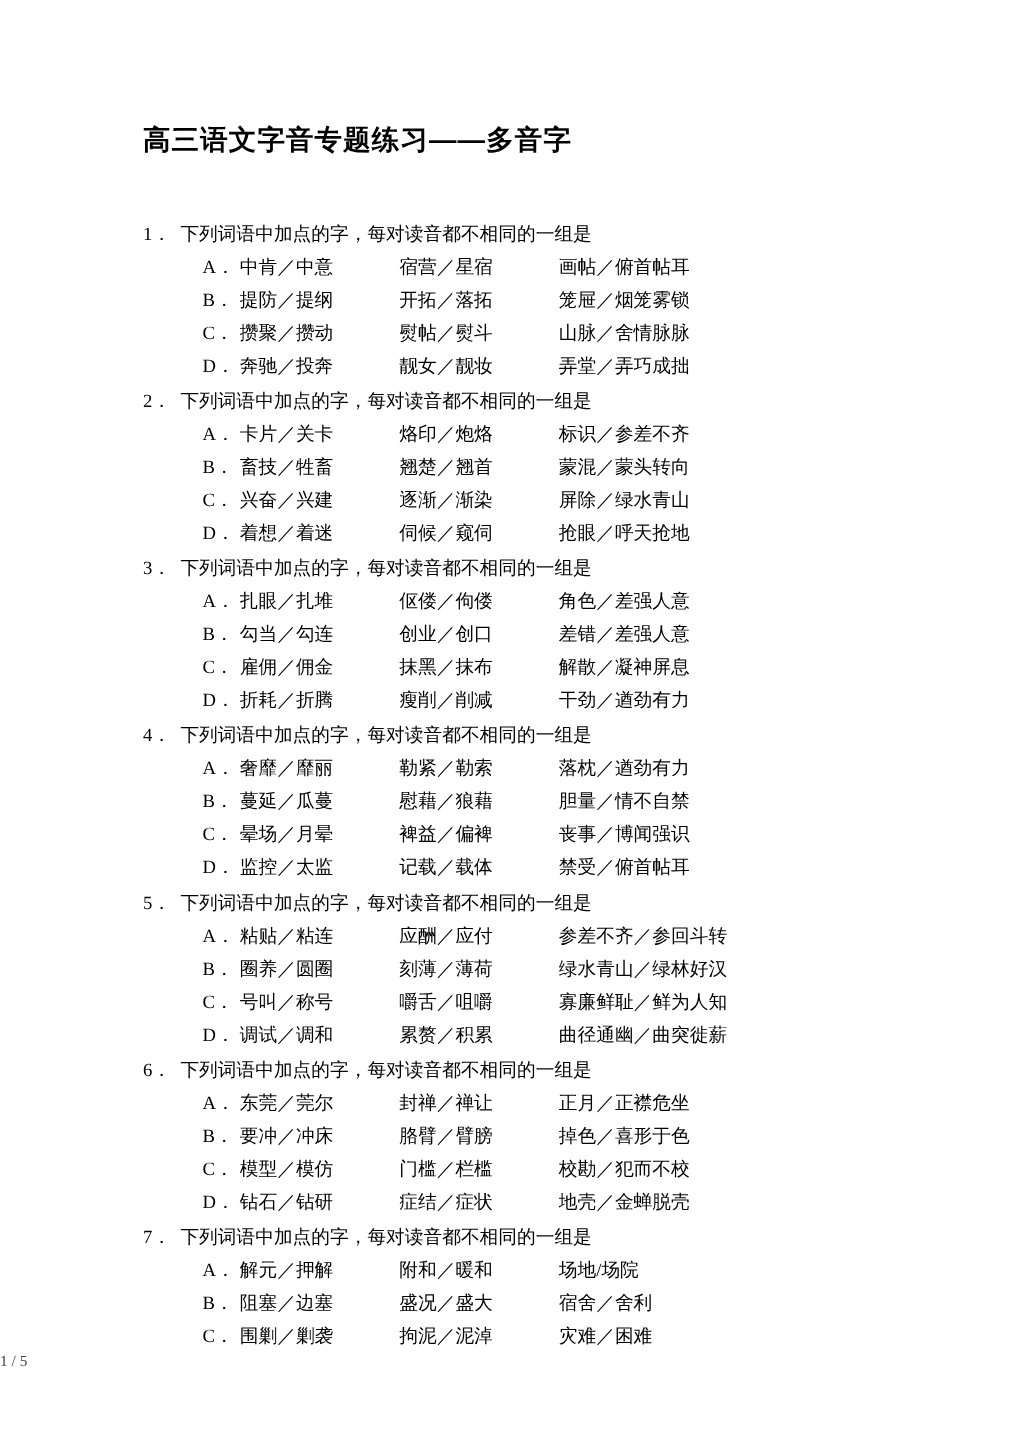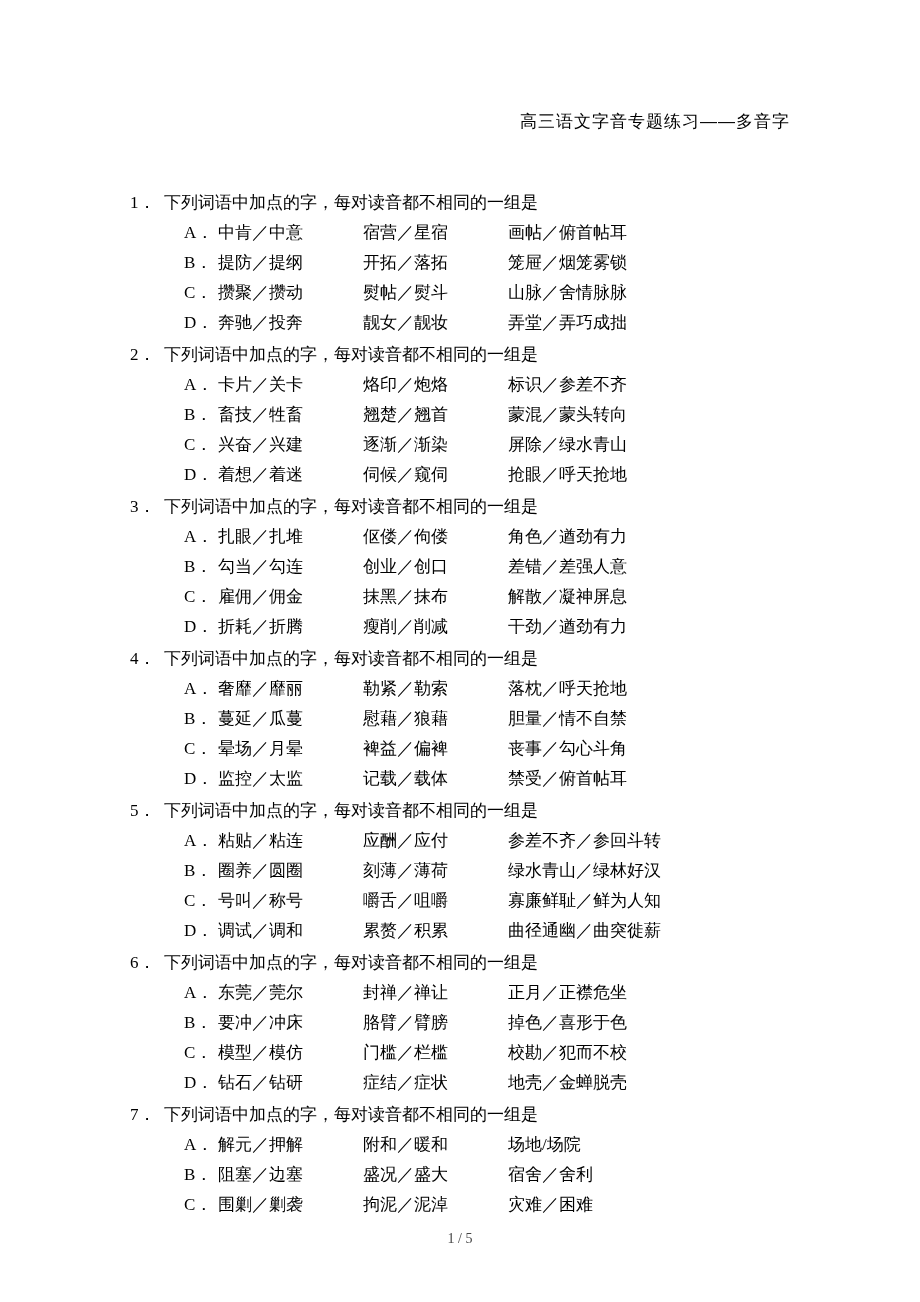--- a/index.html
+++ b/index.html
@@ -8,24 +8,24 @@
     font-family:"SimSun","宋体",serif;
     color:#000;
     width:920px;
     height:1302px;
     position:relative;
   }
   .page{
     padding:110px 130px 0 130px;
   }
   .title{
-    text-align:right;
+    text-align:left;
     font-family:"SimHei","黑体",sans-serif;
-    font-size:17px;
-    font-weight:normal;
+    font-size:25px;
+    font-weight:bold;
     margin-bottom:55px;
     letter-spacing:1px;
   }
   .question{
     margin-bottom:2px;
   }
   .stem-row{
     display:flex;
     font-size:17px;
     line-height:30px;
@@ -51,21 +51,20 @@
     flex-shrink:0;
   }
   .opt-pair.last{
     width:auto;
   }
   .footer{
     position:absolute;
     bottom:55px;
     left:0;
     width:100%;
-    text-align:center;
     font-size:14px;
     color:#444;
   }
 </style>
 </head>
 <body>
 
 <div class="page">
   <div class="title">高三语文字音专题练习——多音字</div>
   <div id="questions">
@@ -131,21 +130,21 @@
       </div>
       <div class="question">
         <div class="stem-row">
           <span class="stem-num">3．</span>
           <span class="stem-text">下列词语中加点的字，每对读音都不相同的一组是</span>
         </div>
         <div class="option-row">
           <span class="opt-letter">A．</span>
           <span class="opt-pair">扎眼／扎堆</span>
           <span class="opt-pair">伛偻／佝偻</span>
-          <span class="opt-pair last">角色／遒劲有力</span>
+          <span class="opt-pair last">角色／差强人意</span>
         </div>
         <div class="option-row">
           <span class="opt-letter">B．</span>
           <span class="opt-pair">勾当／勾连</span>
           <span class="opt-pair">创业／创口</span>
           <span class="opt-pair last">差错／差强人意</span>
         </div>
         <div class="option-row">
           <span class="opt-letter">C．</span>
           <span class="opt-pair">雇佣／佣金</span>
@@ -161,33 +160,33 @@
       </div>
       <div class="question">
         <div class="stem-row">
           <span class="stem-num">4．</span>
           <span class="stem-text">下列词语中加点的字，每对读音都不相同的一组是</span>
         </div>
         <div class="option-row">
           <span class="opt-letter">A．</span>
           <span class="opt-pair">奢靡／靡丽</span>
           <span class="opt-pair">勒紧／勒索</span>
-          <span class="opt-pair last">落枕／呼天抢地</span>
+          <span class="opt-pair last">落枕／遒劲有力</span>
         </div>
         <div class="option-row">
           <span class="opt-letter">B．</span>
           <span class="opt-pair">蔓延／瓜蔓</span>
           <span class="opt-pair">慰藉／狼藉</span>
           <span class="opt-pair last">胆量／情不自禁</span>
         </div>
         <div class="option-row">
           <span class="opt-letter">C．</span>
           <span class="opt-pair">晕场／月晕</span>
           <span class="opt-pair">裨益／偏裨</span>
-          <span class="opt-pair last">丧事／勾心斗角</span>
+          <span class="opt-pair last">丧事／博闻强识</span>
         </div>
         <div class="option-row">
           <span class="opt-letter">D．</span>
           <span class="opt-pair">监控／太监</span>
           <span class="opt-pair">记载／载体</span>
           <span class="opt-pair last">禁受／俯首帖耳</span>
         </div>
       </div>
       <div class="question">
         <div class="stem-row">

